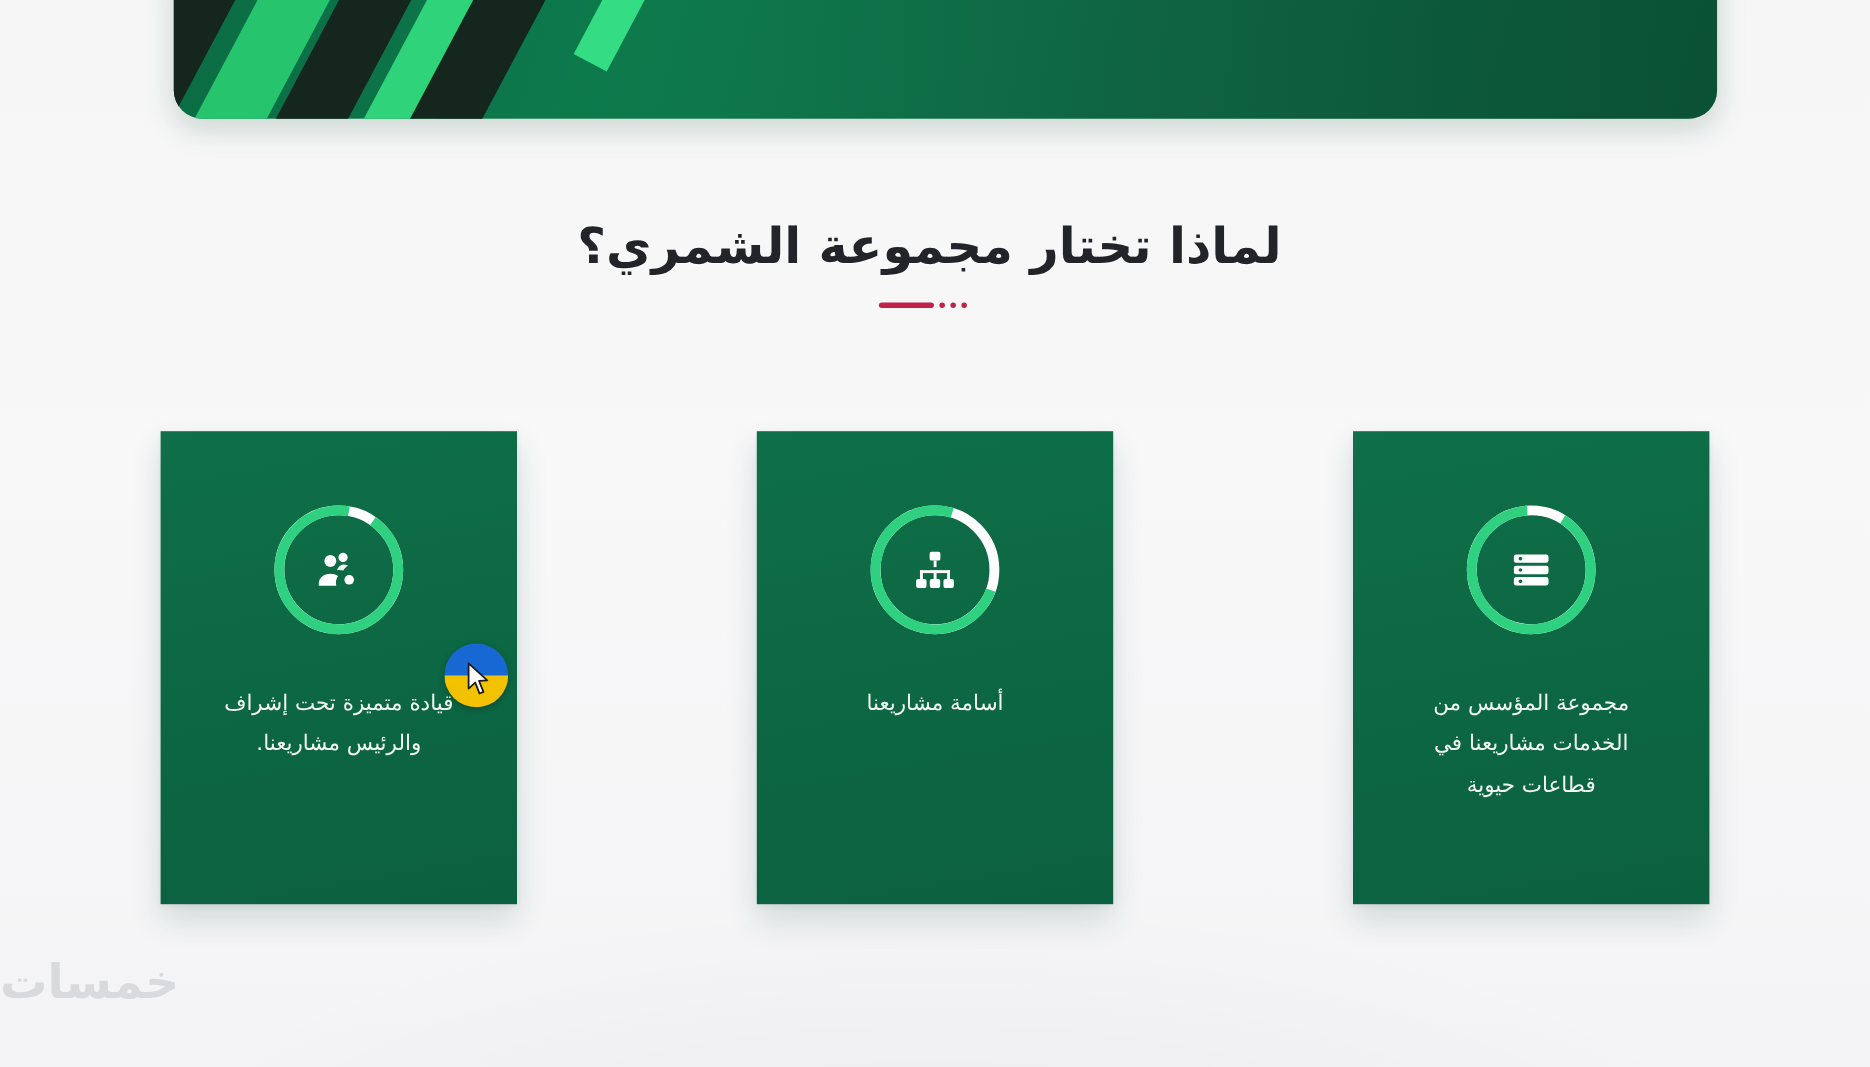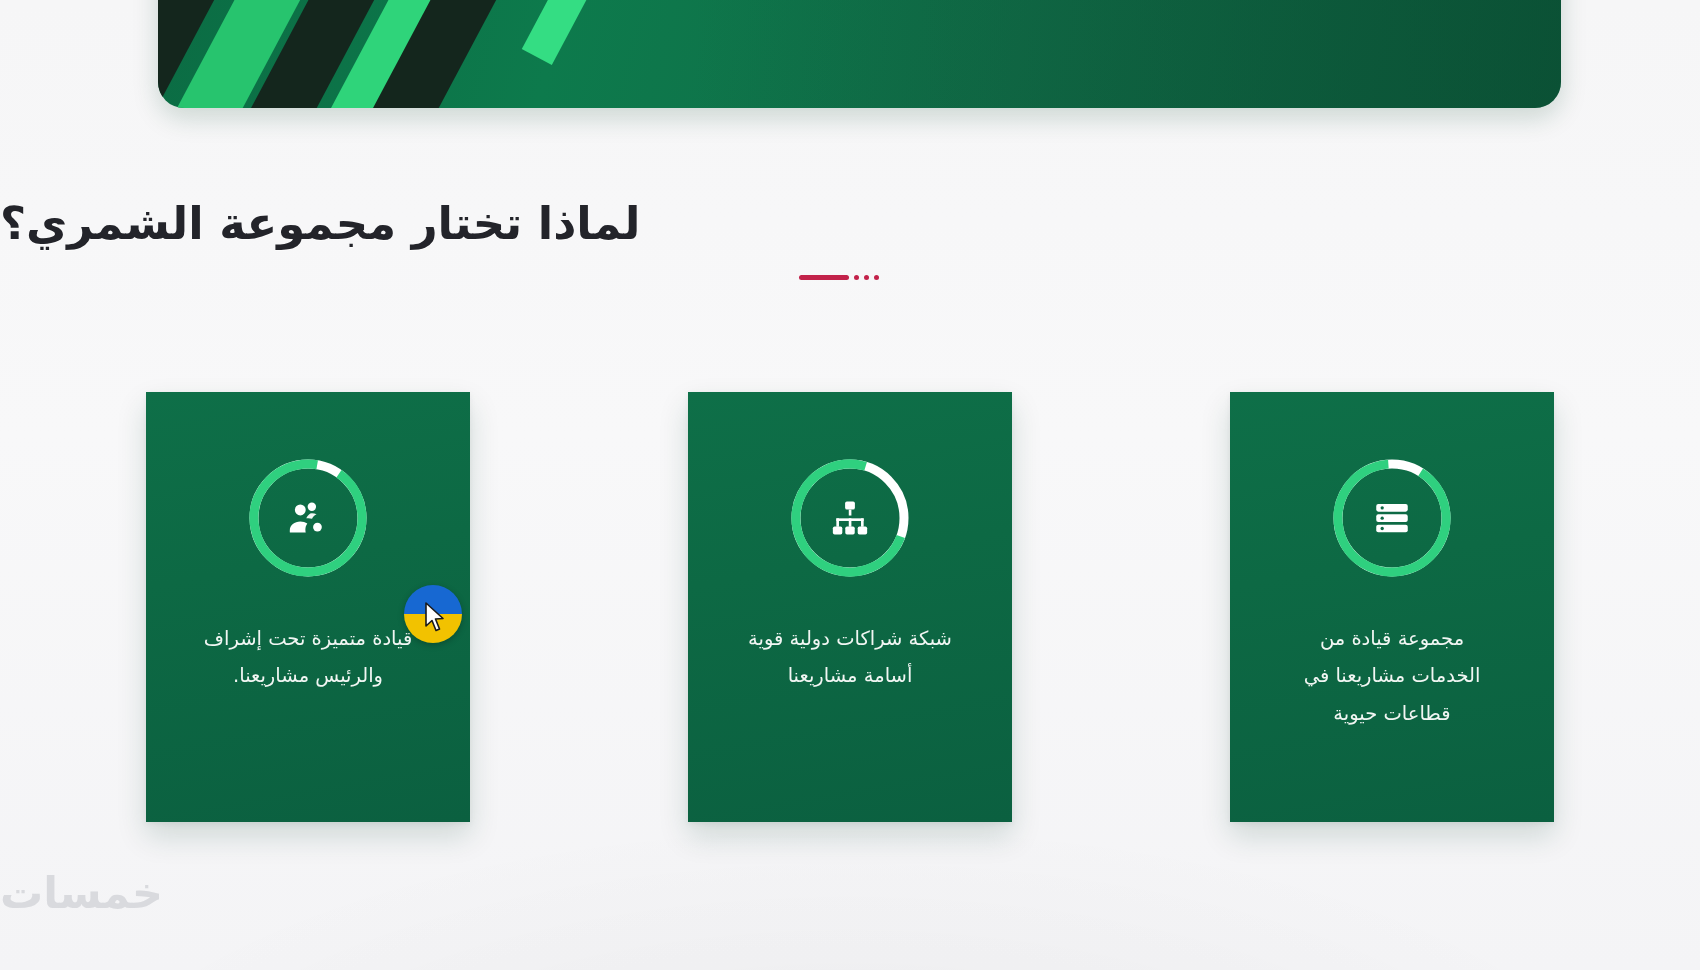--- a/index.html
+++ b/index.html
@@ -59,21 +59,21 @@
   }
   .hero-fade{
     position:absolute; right:0; top:0; bottom:0; width:62%;
     background:linear-gradient(270deg,rgba(8,70,45,0.55) 0%, rgba(8,70,45,0.0) 100%);
   }
 
   
   .section-head{
     position:absolute;
     left:0; right:10px; top:196px;
-    text-align:left;
+    text-align:center;
   }
   .section-title{
     margin:0;
     font-size:45px;
     line-height:1.25;
     font-weight:700;
     color:#23242a;
     letter-spacing:0px;
     font-family:"DejaVu Sans", sans-serif;
     text-shadow:0 1px 0 rgba(255,255,255,0.6);
@@ -222,21 +222,21 @@
           <rect x="3" y="4" width="18" height="4.4" rx="1.2"></rect>
           <rect x="3" y="9.9" width="18" height="4.4" rx="1.2"></rect>
           <rect x="3" y="15.8" width="18" height="4.4" rx="1.2"></rect>
           <circle cx="6.4" cy="6.2" r="0.95" fill="#0d6944"></circle>
           <circle cx="6.4" cy="12.1" r="0.95" fill="#0d6944"></circle>
           <circle cx="6.4" cy="18.0" r="0.95" fill="#0d6944"></circle>
         </svg>
       </div>
     </div>
     <div class="card-text">
-      <div>مجموعة قيادة من</div>
+      <div>مجموعة المؤسس من</div>
       <div>الخدمات مشاريعنا في</div>
       <div>قطاعات حيوية</div>
     </div>
   </div>
 
   <div class="feature-card">
     <div class="ring-wrap">
       <svg viewBox="0 0 128 128" aria-hidden="true">
         <circle cx="64" cy="64" r="54" fill="none" stroke="#ffffff" stroke-width="9"></circle>
         <circle cx="64" cy="64" r="54" fill="none" stroke="#2fd07f" stroke-width="9" stroke-linecap="butt" stroke-dasharray="251 339.3" transform="rotate(20 64 64)"></circle>
@@ -249,21 +249,20 @@
           <rect x="16.4" y="16.8" width="5.4" height="4.6" rx="1"></rect>
           <rect x="11.3" y="7.2" width="1.5" height="3.4"></rect>
           <rect x="4.2" y="12.2" width="15.6" height="1.5"></rect>
           <rect x="4.2" y="12.2" width="1.5" height="4.8"></rect>
           <rect x="11.3" y="12.2" width="1.5" height="4.8"></rect>
           <rect x="18.3" y="12.2" width="1.5" height="4.8"></rect>
         </svg>
       </div>
     </div>
     <div class="card-text">
-      <div>شبكة شراكات دولية قوية</div>
       <div>أسامة مشاريعنا</div>
     </div>
   </div>
 
   <div class="feature-card">
     <div class="ring-wrap">
       <svg viewBox="0 0 128 128" aria-hidden="true">
         <circle cx="64" cy="64" r="54" fill="none" stroke="#ffffff" stroke-width="9"></circle>
         <circle cx="64" cy="64" r="54" fill="none" stroke="#2fd07f" stroke-width="9" stroke-linecap="butt" stroke-dasharray="315 339.3" transform="rotate(-55 64 64)"></circle>
       </svg>

